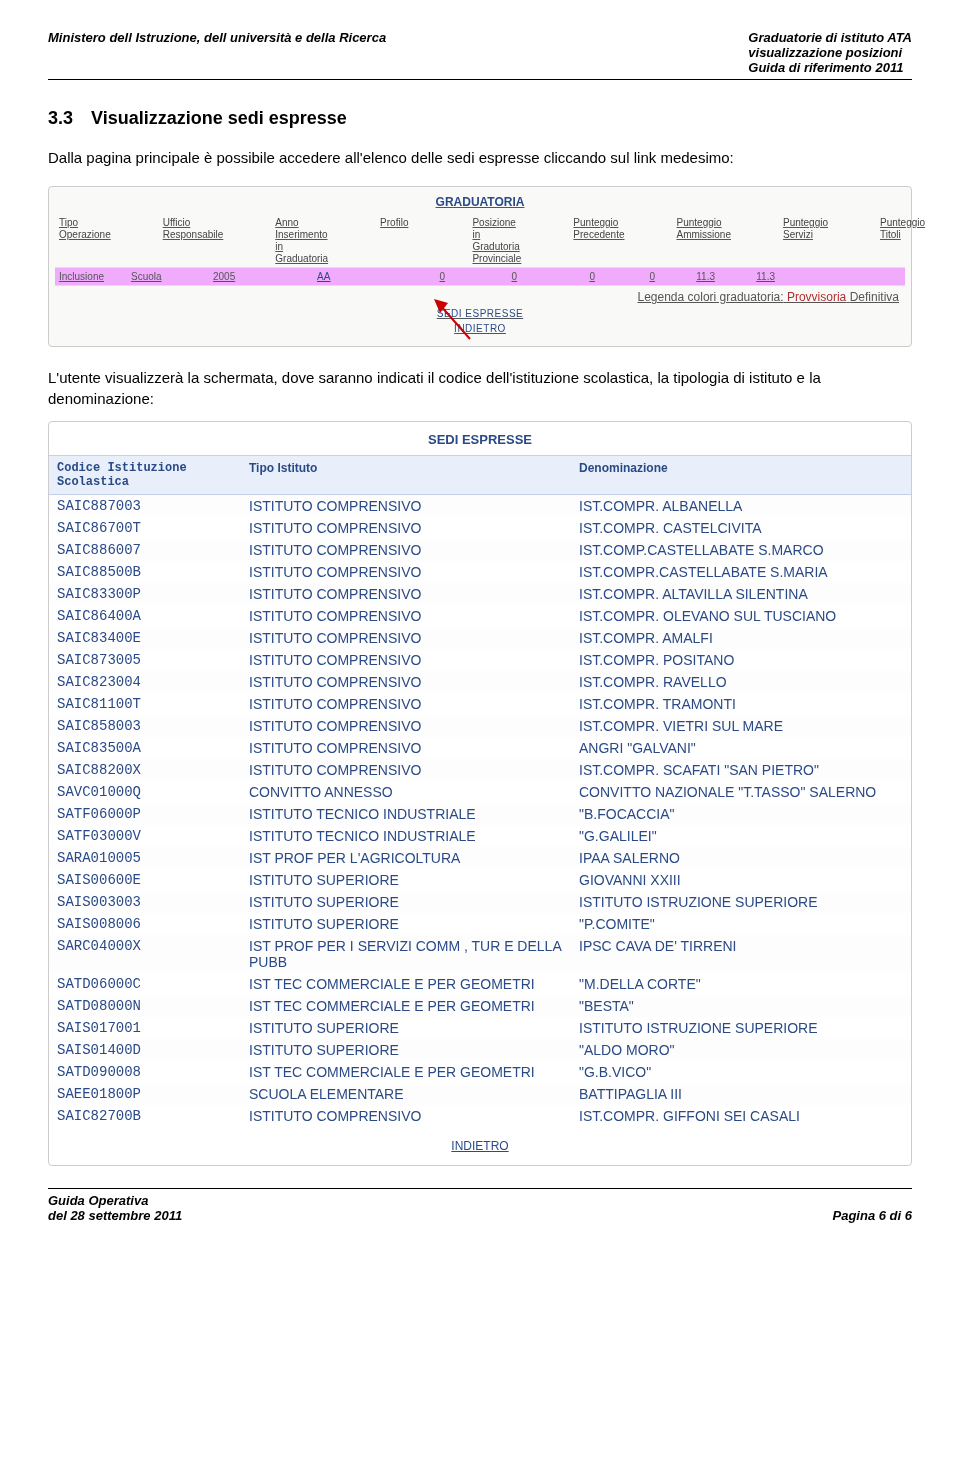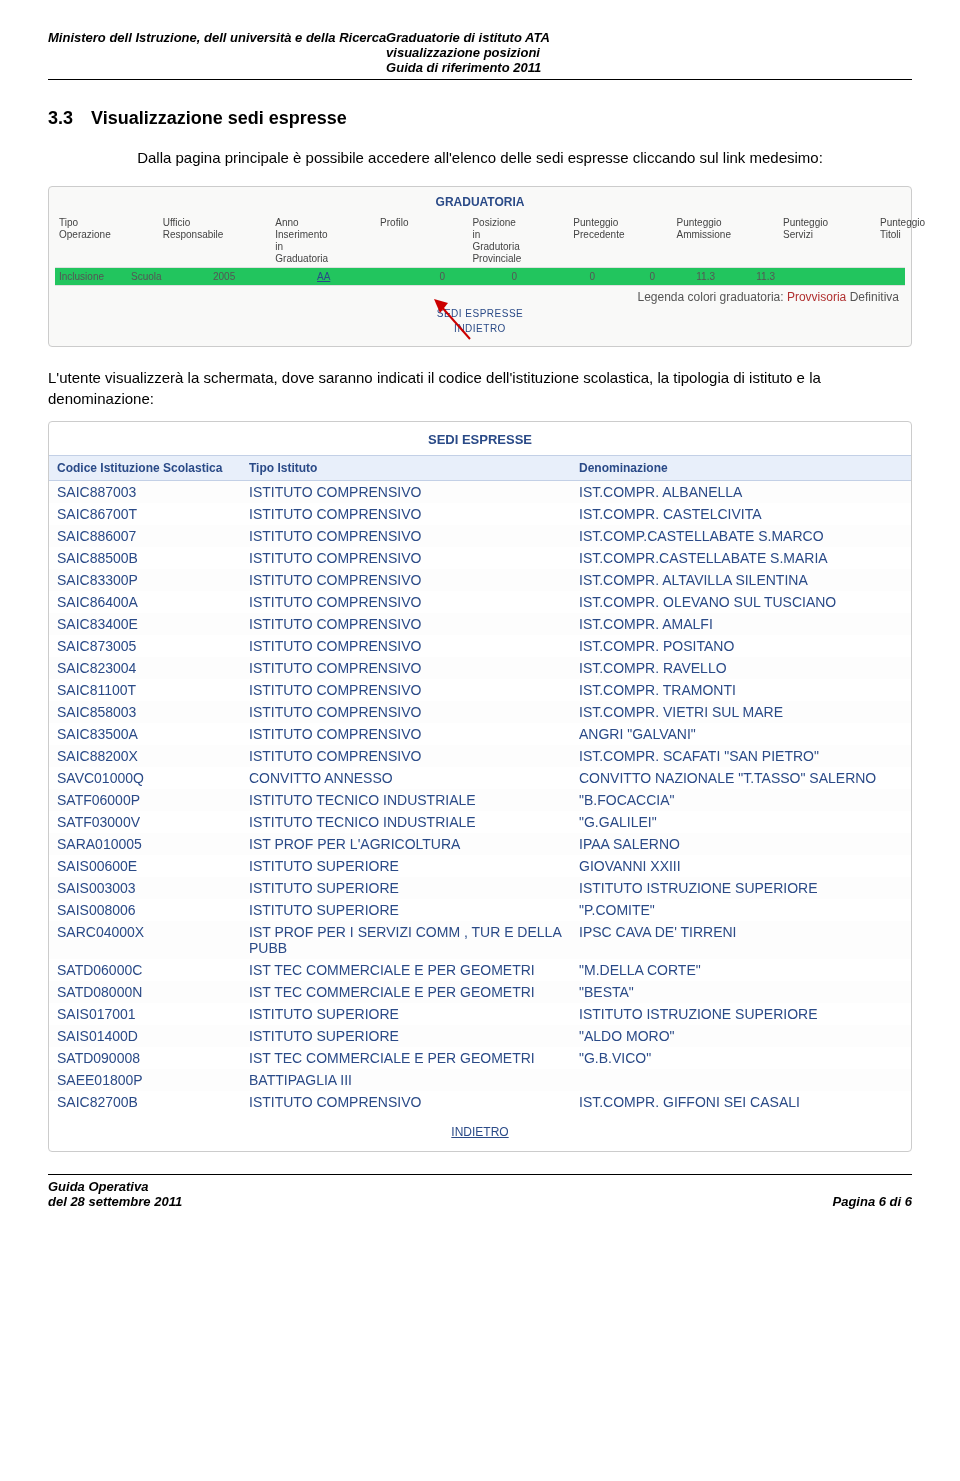--- a/index.html
+++ b/index.html
@@ -1,44 +1,44 @@
 <!DOCTYPE html>
 <html><head>
 <meta charset="utf-8">
 <style>
 * { margin:0; padding:0; box-sizing:border-box; }
 body { font-family: Arial, Helvetica, sans-serif; background:#fff; width:960px; margin:0 auto; color:#000; font-size:13px; }
 .page { padding: 30px 48px 24px 48px; }
-.hdr { display:flex; justify-content:flex-start; align-items:flex-start; }
+.hdr { display:flex; justify-content:space-between; align-items:flex-start; }
 .hdr-left { font-weight:bold; font-size:13px; font-style:italic; }
 .hdr-right { text-align:left; font-weight:bold; font-size:13px; font-style:italic; }
 .hrule { border:0; border-top:1.5px solid #000; margin:4px 0 28px 0; }
 .sec-title { font-weight:bold; font-size:18px; margin:12px 0 18px 0; }
 .sec-num { font-weight:bold; margin-right:18px; }
-.para { font-size:15px; line-height:1.4; margin-bottom:18px;text-align:center; }
-
-.ui-card { border:1px solid #ccc; border-radius:4px; background:#f9f9f8; padding:4px 6px 10px 6px; font-size:10px; color:#555; position:relative; }
+.para { font-size:15px; line-height:1.4; margin-bottom:18px; }
+
+.ui-card { border:1px solid #ccc; border-radius:4px; background:#f9f9f8; padding:4px 6px 10px 6px; font-size:10px; color:#555; position:relative;text-decoration:underline; }
 .ui-card .bluetitle { text-align:center; color:#2a4a87; font-weight:bold; font-size:12px; padding:4px 0 6px 0; }
 .gh-row { display:flex;gap:44px; }
 .gh-cell { padding:2px 4px; font-size:10px; color:#444; line-height:1.2; }
-.gd-row { display:flex; border-top:1px solid #e0e0e0; border-bottom:1px solid #e0e0e0; background:#22c55e; }
+.gd-row { display:flex; border-top:1px solid #e0e0e0; border-bottom:1px solid #e0e0e0; background:#f0abfc; }
 .gd-cell { padding:3px 4px; font-size:10px; color:#555; }
 .c0{width:72px;} .c1{width:82px;} .c2{width:104px;} .c3{width:48px;} .c4{width:76px;margin-left:12px;}
 .c5{width:72px;} .c6{width:78px;} .c7{width:60px;} .c8{width:60px;} .c9{width:60px;}
 .legend { text-align:right; font-size:12px; color:#555; padding:4px 6px 2px 0; }
 .legend .provv { color:#b03030; }
 .linkctr { text-align:center; font-size:10px; color:#2a4a87; padding:2px 0; letter-spacing:0.5px; }
 .arrow { position:absolute; left:385px; top:112px; }
 
 .para2 { font-size:15px; line-height:1.4; margin:20px 0 12px 0; }
 
 .sedi-card { border:1px solid #ccc; border-radius:4px; }
 .sedi-title { text-align:center; color:#2a4a87; font-weight:bold; font-size:13px; padding:10px 0 8px 0; }
 .sedi-head { display:flex; background:#e8effa; color:#2a4a87; font-weight:bold; font-size:12px; border-top:1px solid #c3d0e6; border-bottom:1px solid #c3d0e6; }
-.sc0{ width:192px; padding:5px 8px; }
+.sc0{ width:192px; padding:5px 8px;font-family:Liberation Mono, monospace; }
 .sc1{ width:330px; padding:5px 8px; }
 .sc2{ flex:1; padding:5px 8px; }
 .sedi-row { display:flex; font-size:14px; color:#2a4a87; }
 .sedi-row:nth-child(odd){ background:#fdfdfd; }
 .sedi-row .sc0,.sedi-row .sc1,.sedi-row .sc2{ padding:3px 8px; font-weight:normal; }
 .sedi-indietro { text-align:center; color:#2a4a87; font-size:12px; text-decoration:underline; padding:12px 0; }
 
 .ftr { margin-top:22px; }
 .ftr .line { border:0; border-top:1.5px solid #000; margin-bottom:4px; }
 .ftr-row { display:flex; justify-content:space-between; font-weight:bold; font-style:italic; font-size:13px; }
@@ -239,20 +239,21 @@
           <div class="sc1">ISTITUTO SUPERIORE</div>
           <div class="sc2">"ALDO MORO"</div>
         </div>
         <div class="sedi-row">
           <div class="sc0">SATD090008</div>
           <div class="sc1">IST TEC COMMERCIALE E PER GEOMETRI</div>
           <div class="sc2">"G.B.VICO"</div>
         </div>
         <div class="sedi-row">
           <div class="sc0">SAEE01800P</div>
+          <div class="sc1">SCUOLA ELEMENTARE</div>
           <div class="sc2">BATTIPAGLIA III</div>
         </div>
         <div class="sedi-row">
           <div class="sc0">SAIC82700B</div>
           <div class="sc1">ISTITUTO COMPRENSIVO</div>
           <div class="sc2">IST.COMPR. GIFFONI SEI CASALI</div>
         </div>
       </div>
     <div class="sedi-indietro">INDIETRO</div>
   </div>

